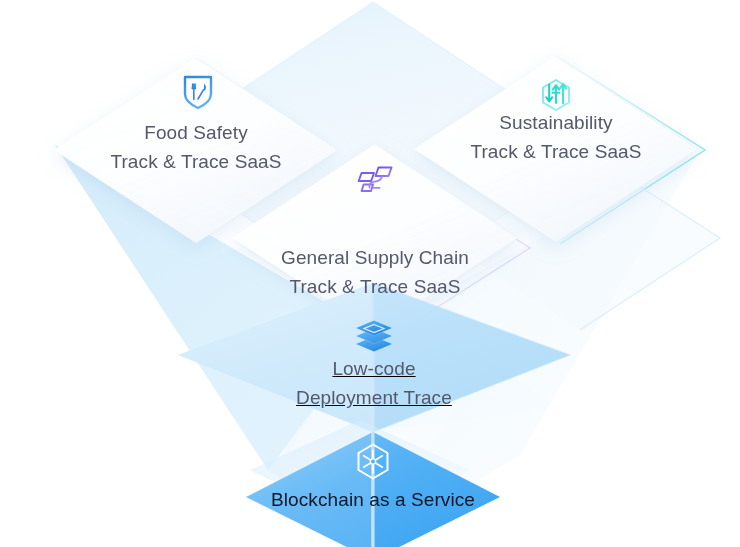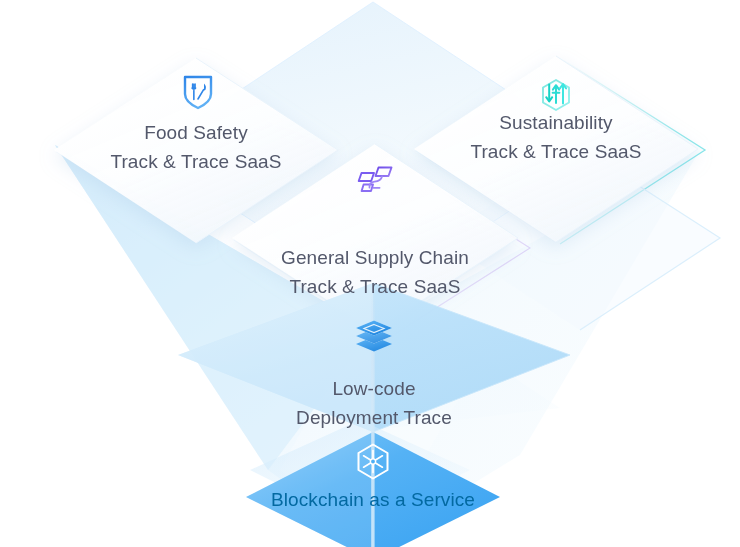--- a/index.html
+++ b/index.html
@@ -33,21 +33,21 @@
     white-space: nowrap;
     transform: translate(-50%, 0);
   }
   .layer-label .ln {
     display: block;
     font-size: 19px;
     letter-spacing: 0.1px;
     color: #53586b;
   }
   .layer-label.light .ln {
-    color: #0369a1;
+    color: #0f172a;
   }
 </style>
 </head>
 <body>
 
 <div id="stage">
 
   <svg id="scene" viewBox="0 0 740 547" xmlns="http://www.w3.org/2000/svg">
     <defs>
       <linearGradient id="gBigTop" x1="0" y1="0" x2="0.35" y2="1">
@@ -282,21 +282,21 @@
   <div class="layer-label" style="left:556px; top:108px;">
     <span class="ln">Sustainability</span>
     <span class="ln">Track &amp; Trace SaaS</span>
   </div>
 
   <div class="layer-label" style="left:375px; top:203px;margin-top:40px;">
     <span class="ln">General Supply Chain</span>
     <span class="ln">Track &amp; Trace SaaS</span>
   </div>
 
-  <div class="layer-label" style="left:374px; top:374px;">
+  <div class="layer-label" style="left:374px; top:354px;text-decoration:underline;">
     <span class="ln">Low-code</span>
     <span class="ln">Deployment Trace</span>
   </div>
 
   <div class="layer-label light" style="left:373px; top:485px;">
     <span class="ln">Blockchain as a Service</span>
   </div>
 
 </div>
 

